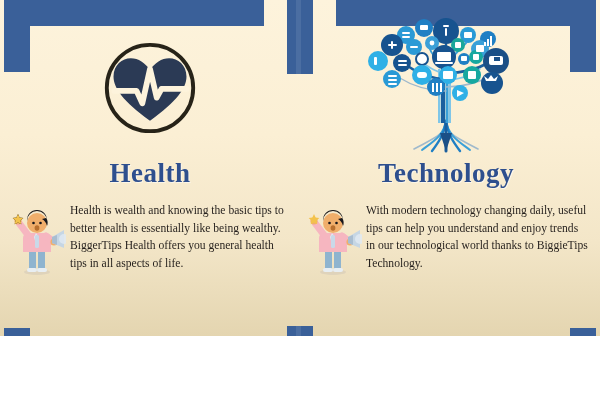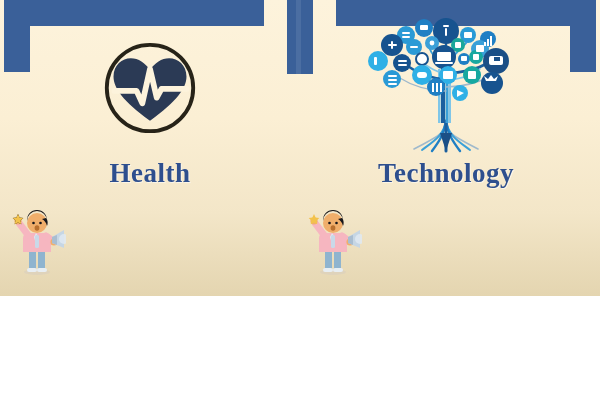--- a/index.html
+++ b/index.html
@@ -8,21 +8,21 @@
   }
   body {
     width: 600px;
     height: 400px;
     overflow: hidden;
     font-family: "Liberation Serif", serif;
   }
   #poster {
     position: relative;
     width: 600px;
-    height: 296px;
+    height: 336px;
     background: linear-gradient(to bottom, #fdf3dc 0%, #fbefd4 40%, #f3e6c8 72%, #e4d5b0 100%);
     overflow: hidden;
   }
 
   
   .bar {
     position: absolute;
     background: #3a6099;
   }
   .bar-sheen {
@@ -155,20 +155,21 @@
           <circle cx="56" cy="37" r="5" fill="#dfe9f2" opacity="0.85"></circle>
 
           <circle cx="29" cy="21" r="10" fill="#f0ae6b"></circle>
           <path d="M19 19 a10 10 0 0 1 20 0 c0 -7 -4 -11 -10 -11 s-10 4 -10 11 z" fill="#17161a"></path>
           <path d="M38 16 c2 2 2 6 1 8 c-1 -4 -3 -6 -5 -7 z" fill="#17161a"></path>
           <circle cx="25.5" cy="21" r="1.3" fill="#17161a"></circle>
           <circle cx="32.5" cy="21" r="1.3" fill="#17161a"></circle>
           <ellipse cx="29" cy="26" rx="2.4" ry="2.8" fill="#b9702f"></ellipse>
         </svg>
       </div>
+      <div class="blurb">Health is wealth and knowing the basic tips to better health is essentially like being wealthy. BiggerTips Health offers you general health tips in all aspects of life.</div>
     </div>
   </div>
 
   <div class="panel panel-right">
 
     <div class="art">
       <svg width="168" height="150" viewBox="0 0 168 150">
 
         <g stroke-linecap="round" fill="none">
           <path d="M84 108 C84 122 70 126 52 136" stroke="#9fb9cc" stroke-width="1.6"></path>
@@ -287,16 +288,17 @@
           <path d="M44 35 L49 33 L49 43 L44 41 Z" fill="#a9bdd0"></path>
           <circle cx="56" cy="37" r="5" fill="#dfe9f2" opacity="0.85"></circle>
           <circle cx="29" cy="21" r="10" fill="#f0ae6b"></circle>
           <path d="M19 19 a10 10 0 0 1 20 0 c0 -7 -4 -11 -10 -11 s-10 4 -10 11 z" fill="#17161a"></path>
           <path d="M38 16 c2 2 2 6 1 8 c-1 -4 -3 -6 -5 -7 z" fill="#17161a"></path>
           <circle cx="25.5" cy="21" r="1.3" fill="#17161a"></circle>
           <circle cx="32.5" cy="21" r="1.3" fill="#17161a"></circle>
           <ellipse cx="29" cy="26" rx="2.4" ry="2.8" fill="#b9702f"></ellipse>
         </svg>
       </div>
+      <div class="blurb">With modern technology changing daily, useful tips can help you understand and enjoy trends in our technological world thanks to BiggieTips Technology.</div>
     </div>
   </div>
 
 </div>
 
 </body></html>

